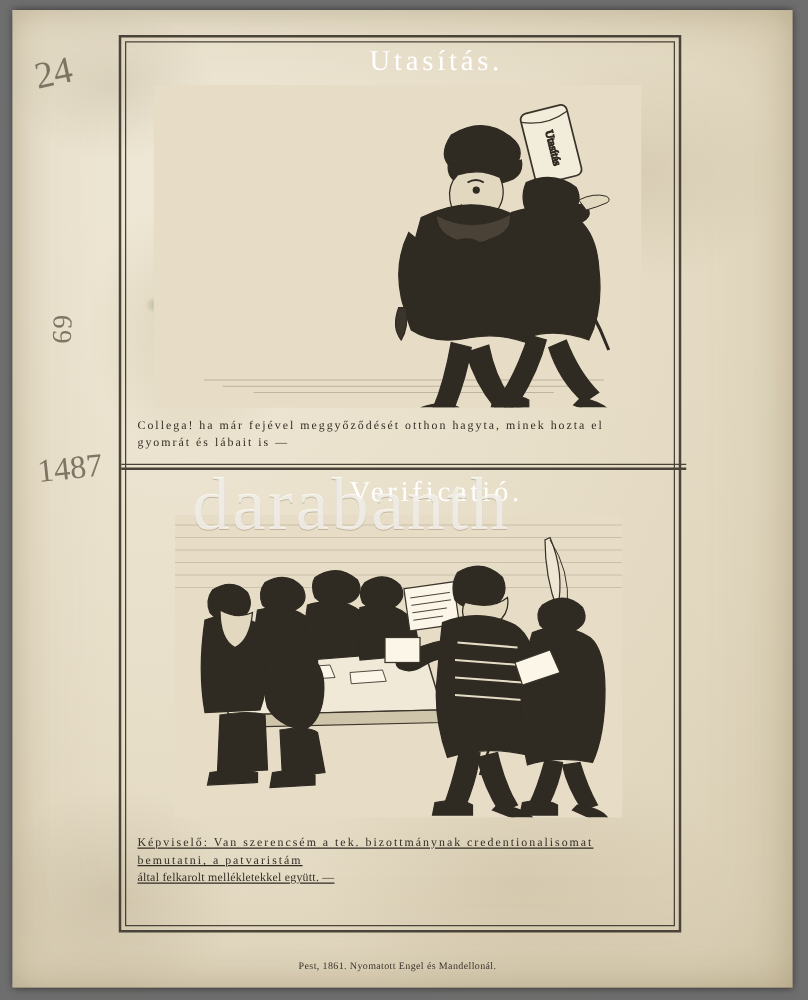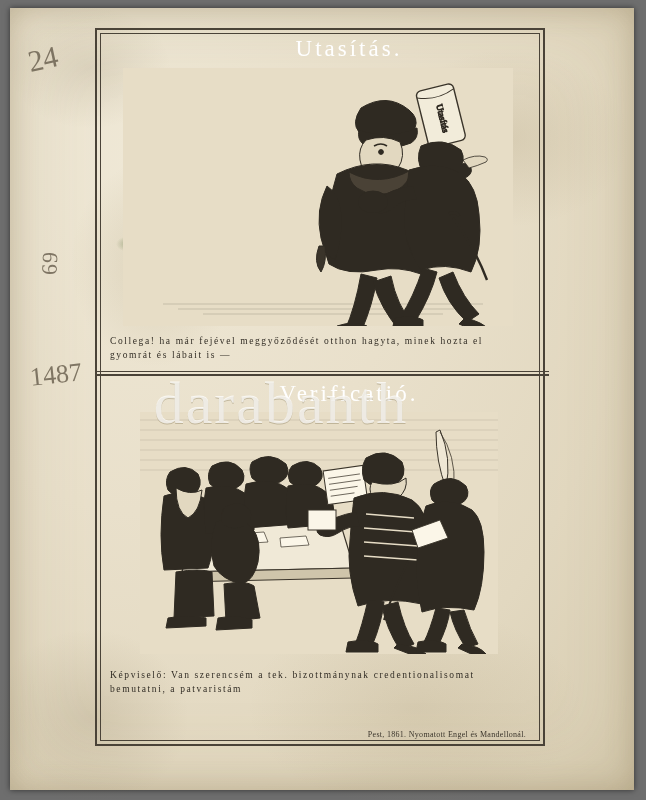--- a/index.html
+++ b/index.html
@@ -112,27 +112,27 @@
   
   .caption {
     position: absolute;
     color: #322d25;
     font-size: 9.5px;
     line-height: 14px;
     text-align: left;
     letter-spacing: 0.2px;
   }
   #cap-top    { left: 110px; top: 334px; width: 416px; }
-  #cap-bottom { left: 110px; top: 668px; width: 416px; }
+  #cap-bottom { left: 110px; top: 668px; width: 416px; text-decoration: underline; }
   .cap-lead { letter-spacing: 1.6px; }
 
   #imprint {
     position: absolute;
-    left: 110px; top: 730px; width: 416px;
-    text-align: right;
+    left: 110px; top: 768px; width: 416px;
+    text-align: center;
     font-size: 8px;
     color: #3a342b;
     letter-spacing: 0.3px;
   }
 
   
   #watermark {
     position: absolute;
     left: 0; top: 369px; width: 562px;
     text-align: center;
@@ -333,17 +333,18 @@
       <path d="M278 230 q18 -4 28 2 l0 8 -30 0z"></path>
       <path d="M322 232 q18 2 24 10 l-6 4 -22 -10z"></path>
 
       <path d="M268 150 q-16 32 -24 58" fill="none" stroke="#2f2a22" stroke-width="2"></path>
     </g>
   </svg>
 </div>
 
 <div class="caption" id="cap-bottom">
   <div class="cap-lead">Képviselő: Van szerencsém a tek. bizottmánynak credentionalisomat bemutatni, a patvaristám</div>
+  <div>által felkarolt mellékletekkel együtt. —</div>
 </div>
 
 <div id="imprint">Pest, 1861. Nyomatott Engel és Mandellonál.</div>
 
 <div id="watermark">darabanth</div>
 
 </body></html>

